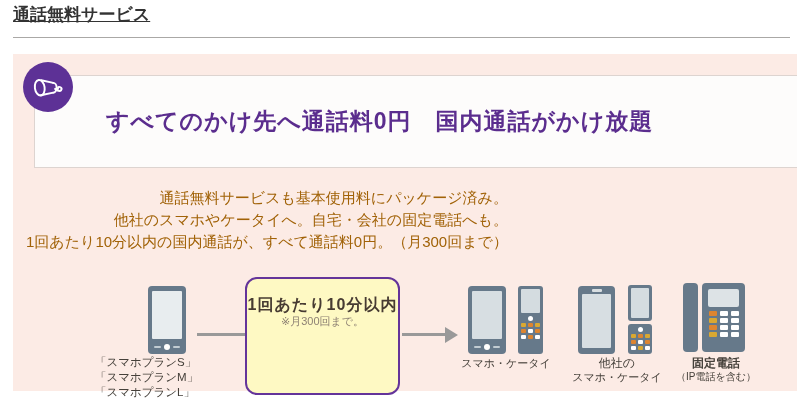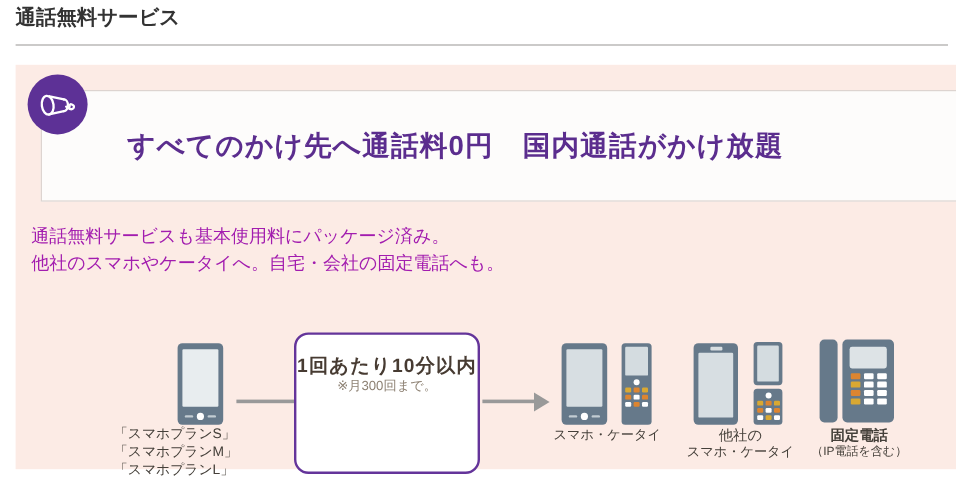--- a/index.html
+++ b/index.html
@@ -1,31 +1,31 @@
 <!DOCTYPE html>
 <html><head>
 <meta charset="utf-8">
 <style>
   html,body{margin:0;padding:0;background:#fff;}
   body{width:797px;height:416px;font-family:"Liberation Sans","DejaVu Sans",sans-serif;}
   .stage{position:relative;width:797px;height:416px;background:#fff;overflow:hidden;}
 
-  .page-title{position:absolute;left:13px;top:4px;margin:0;font-size:17px;line-height:22px;font-weight:bold;color:#333;}
+  .page-title{position:absolute;left:13px;top:4px;margin:0;font-size:17px;line-height:22px;font-weight:bold;color:#333;text-decoration:underline;}
   .divider{position:absolute;left:13px;top:37px;width:777px;height:1px;background:#aaa8a6;}
 
   .panel{position:absolute;left:13px;top:54px;width:784px;height:337px;background:#fcebe5;}
 
   .badge{position:absolute;left:10px;top:8px;width:50px;height:50px;border-radius:50%;
          background:#5d3196;display:flex;align-items:center;justify-content:center;z-index:3;}
 
   .banner{position:absolute;left:21px;top:21px;right:-2px;height:93px;background:#fdfcfb;
           border:1px solid #ddd4d0;box-sizing:border-box;z-index:2;display:flex;align-items:center;}
   .banner-text{margin:0;padding-left:71px;font-size:23px;font-weight:bold;color:#5b2d8e;letter-spacing:1px;}
 
-  .desc{position:absolute;left:13px;top:133px;margin:0;font-size:15px;line-height:22px;color:#a21caf;}
+  .desc{position:absolute;left:13px;top:133px;margin:0;font-size:15px;line-height:22px;color:#a16207;text-align:right;}
 
   
   .sp{position:absolute;background:#66798a;border-radius:4px;}
   .sp-screen{position:absolute;left:4px;right:4px;top:5px;bottom:15px;background:#d7dee2;border-radius:1px;}
   .sp-screen.bright{background:#e8edef;}
   .sp-hb{position:absolute;bottom:4px;left:0;right:0;display:flex;align-items:center;justify-content:center;gap:3px;}
   .sp-hb .dash{width:7px;height:2px;background:#c2ccd2;border-radius:1px;}
   .sp-hb .dot{width:6px;height:6px;border-radius:50%;background:#fff;}
   .sp-speaker{position:absolute;top:3px;left:50%;margin-left:-5px;width:10px;height:3px;background:#d8dee1;border-radius:1px;}
   .sp.variant .sp-screen{top:8px;bottom:6px;}
@@ -45,21 +45,21 @@
   .dp-body{position:absolute;background:#66798a;border-radius:4px;}
   .dp-screen{margin:6px auto 4px;width:31px;height:18px;background:#dde3e6;border-radius:2px;}
   .dgrid{display:grid;grid-template-columns:repeat(3,8px);gap:2px 3px;justify-content:center;}
   .db{width:8px;height:5px;border-radius:1px;}
   .db.o{background:#dd8530}.db.y{background:#d9a832}.db.w{background:#fff}
 
   .arrow-line{position:absolute;height:3px;background:#999;}
   .arrow-head{position:absolute;width:0;height:0;border-top:8px solid transparent;
               border-bottom:8px solid transparent;border-left:13px solid #999;}
 
-  .offer-box{position:absolute;left:232px;top:223px;width:151px;height:114px;background:#ffffff;
+  .offer-box{position:absolute;left:232px;top:223px;width:151px;height:114px;background:#fef9c3;
              border:2px solid #64349a;border-radius:12px;text-align:center;z-index:2;}
   .offer-cond{margin:16px 0 0;font-size:16px;font-weight:bold;color:#473b32;letter-spacing:1px;}
   .offer-price{margin:-2px 0 0;color:#5b2d8e;font-weight:bold;line-height:1.1;}
   .offer-price .num{font-size:44px;}
   .offer-price .unit{font-size:20px;}
   .offer-note{margin:-2px 0 0;font-size:11px;color:#8e8274;}
 
   .caller-labels{position:absolute;left:82px;top:301px;width:140px;
                  font-size:11.5px;line-height:15px;color:#45403a;}
   .dest-label{position:absolute;top:302px;width:150px;text-align:center;color:#45403a;}
@@ -90,20 +90,21 @@
       </svg>
     </div>
 
     <div class="banner">
       <p class="banner-text">すべてのかけ先へ通話料0円　国内通話がかけ放題</p>
     </div>
 
     <p class="desc">
       <span>通話無料サービスも基本使用料にパッケージ済み。</span><br>
       <span>他社のスマホやケータイへ。自宅・会社の固定電話へも。</span><br>
+      <span>1回あたり10分以内の国内通話が、すべて通話料0円。（月300回まで）</span>
     </p>
 
     <div class="sp" style="left:135px;top:232px;width:38px;height:68px;">
       <div class="sp-screen bright"></div>
       <div class="sp-hb">
           <i class="dash"></i>
           <i class="dot"></i>
           <i class="dash"></i>
         </div>
     </div>

